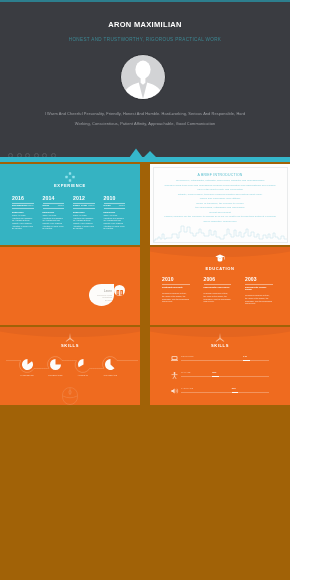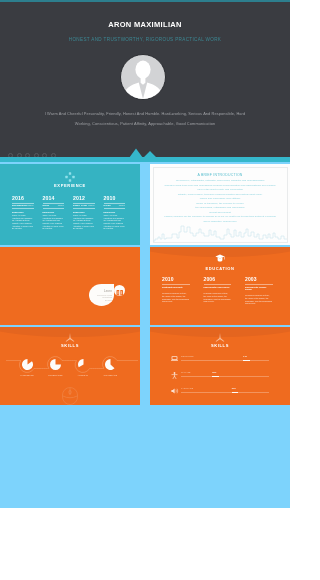--- a/index.html
+++ b/index.html
@@ -1,18 +1,18 @@
 <!DOCTYPE html>
 <html><head>
 <meta charset="utf-8">
 <style>
   html,body{margin:0;padding:0;}
   body{width:290px;height:580px;overflow:hidden;background:#ffffff;
        font-family:"Liberation Sans",sans-serif;-webkit-font-smoothing:antialiased;}
-  .page{position:relative;width:290px;height:508px;background:#7dd3fc;}
+  .page{position:relative;width:290px;height:580px;background:#a16207;}
   .slide{position:absolute;overflow:hidden;}
   .dark{background:#3a3c41;}
 
   
   #s1{left:0;top:2px;width:290px;height:160px;}
   #s1 .title{position:absolute;left:0;right:0;top:19px;text-align:center;color:#fff;
      font-size:7.5px;font-weight:bold;letter-spacing:0.32px;line-height:8px;}
   #s1 .sub{position:absolute;left:0;right:0;top:35px;text-align:center;color:#3c8894;
      font-size:4.6px;letter-spacing:0.35px;line-height:6px;}
   #s1 .avatar{position:absolute;left:120px;top:52px;width:44px;height:44px;border-radius:50%;

